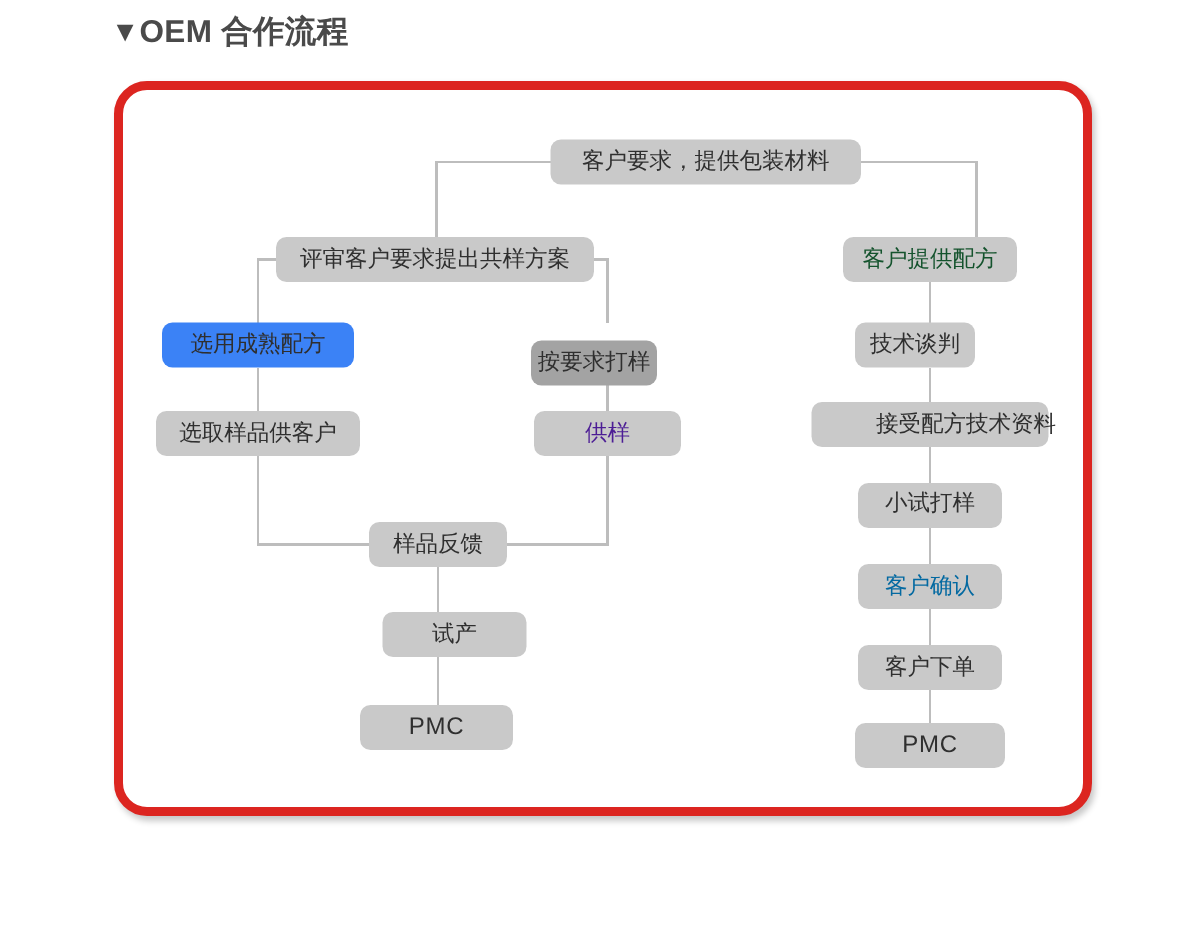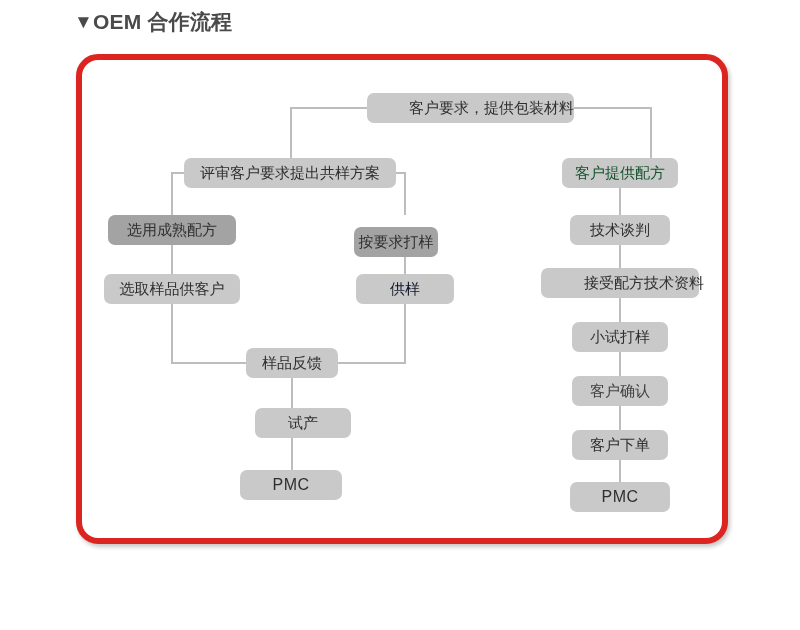--- a/index.html
+++ b/index.html
@@ -119,30 +119,30 @@
       <path d="M 620,188 L 620,215"></path>
       <path d="M 620,245 L 620,268"></path>
       <path d="M 620,298 L 620,322"></path>
       <path d="M 620,352 L 620,376"></path>
       <path d="M 620,406 L 620,430"></path>
       <path d="M 620,460 L 620,482"></path>
     </g>
   </svg>
 
   <div id="nodes-layer">
-      <div class="node" style="left: 367px; top: 93px; width: 207px; background: rgb(201, 201, 201); color: rgb(47, 47, 47); text-align: right;">客户要求，提供包装材料</div>
+      <div class="node" style="left: 367px; top: 93px; width: 207px; background: rgb(201, 201, 201); color: rgb(47, 47, 47);">客户要求，提供包装材料</div>
       <div class="node" style="left: 184px; top: 158px; width: 212px; background: rgb(201, 201, 201); color: rgb(47, 47, 47);">评审客户要求提出共样方案</div>
-      <div class="node" style="left: 108px; top: 215px; width: 128px; background: #a3a3a3; color: rgb(47, 47, 47);">选用成熟配方</div>
+      <div class="node" style="left: 108px; top: 215px; width: 128px; background: #3b82f6; color: rgb(47, 47, 47);">选用成熟配方</div>
       <div class="node" style="left: 104px; top: 274px; width: 136px; background: rgb(201, 201, 201); color: rgb(47, 47, 47); text-align: center;">选取样品供客户</div>
       <div class="node" style="left: 354px; top: 227px; width: 84px; background: #a3a3a3; color: rgb(47, 47, 47);">按要求打样</div>
-      <div class="node" style="left: 356px; top: 274px; width: 98px; background: rgb(201, 201, 201); color: #0f172a;">供样</div>
+      <div class="node" style="left: 356px; top: 274px; width: 98px; background: rgb(201, 201, 201); color: #4c1d95;">供样</div>
       <div class="node" style="left: 246px; top: 348px; width: 92px; background: rgb(201, 201, 201); color: rgb(47, 47, 47); text-align: center;">样品反馈</div>
       <div class="node" style="left: 243px; top: 408px; width: 96px; background: rgb(201, 201, 201); color: rgb(47, 47, 47); margin-left: 12px;">试产</div>
       <div class="node latin" style="left: 240px; top: 470px; width: 102px; background: rgb(201, 201, 201); color: rgb(47, 47, 47);">PMC</div>
       <div class="node" style="left: 562px; top: 158px; width: 116px; background: rgb(201, 201, 201); color: #14532d;">客户提供配方</div>
-      <div class="node" style="left: 570px; top: 215px; width: 100px; background: rgb(201, 201, 201); color: rgb(47, 47, 47);">技术谈判</div>
+      <div class="node" style="left: 570px; top: 215px; width: 80px; background: rgb(201, 201, 201); color: rgb(47, 47, 47);">技术谈判</div>
       <div class="node" style="left: 541px; top: 268px; width: 158px; background: rgb(201, 201, 201); color: rgb(47, 47, 47); padding-left: 43px;">接受配方技术资料</div>
-      <div class="node" style="left: 572px; top: 322px; width: 96px; background: rgb(201, 201, 201); color: rgb(47, 47, 47);">小试打样</div>
-      <div class="node" style="left: 572px; top: 376px; width: 96px; background: rgb(201, 201, 201); color: #404040;">客户确认</div>
+      <div class="node" style="left: 572px; top: 322px; width: 96px; background: rgb(201, 201, 201); color: rgb(47, 47, 47); font-family: Liberation Mono, monospace;">小试打样</div>
+      <div class="node" style="left: 572px; top: 376px; width: 96px; background: rgb(201, 201, 201); color: #0369a1;">客户确认</div>
       <div class="node" style="left: 572px; top: 430px; width: 96px; background: rgb(201, 201, 201); color: rgb(47, 47, 47);">客户下单</div>
       <div class="node latin" style="left: 570px; top: 482px; width: 100px; background: rgb(201, 201, 201); color: rgb(47, 47, 47);">PMC</div>
     </div>
 </div>
 
 </body></html>

